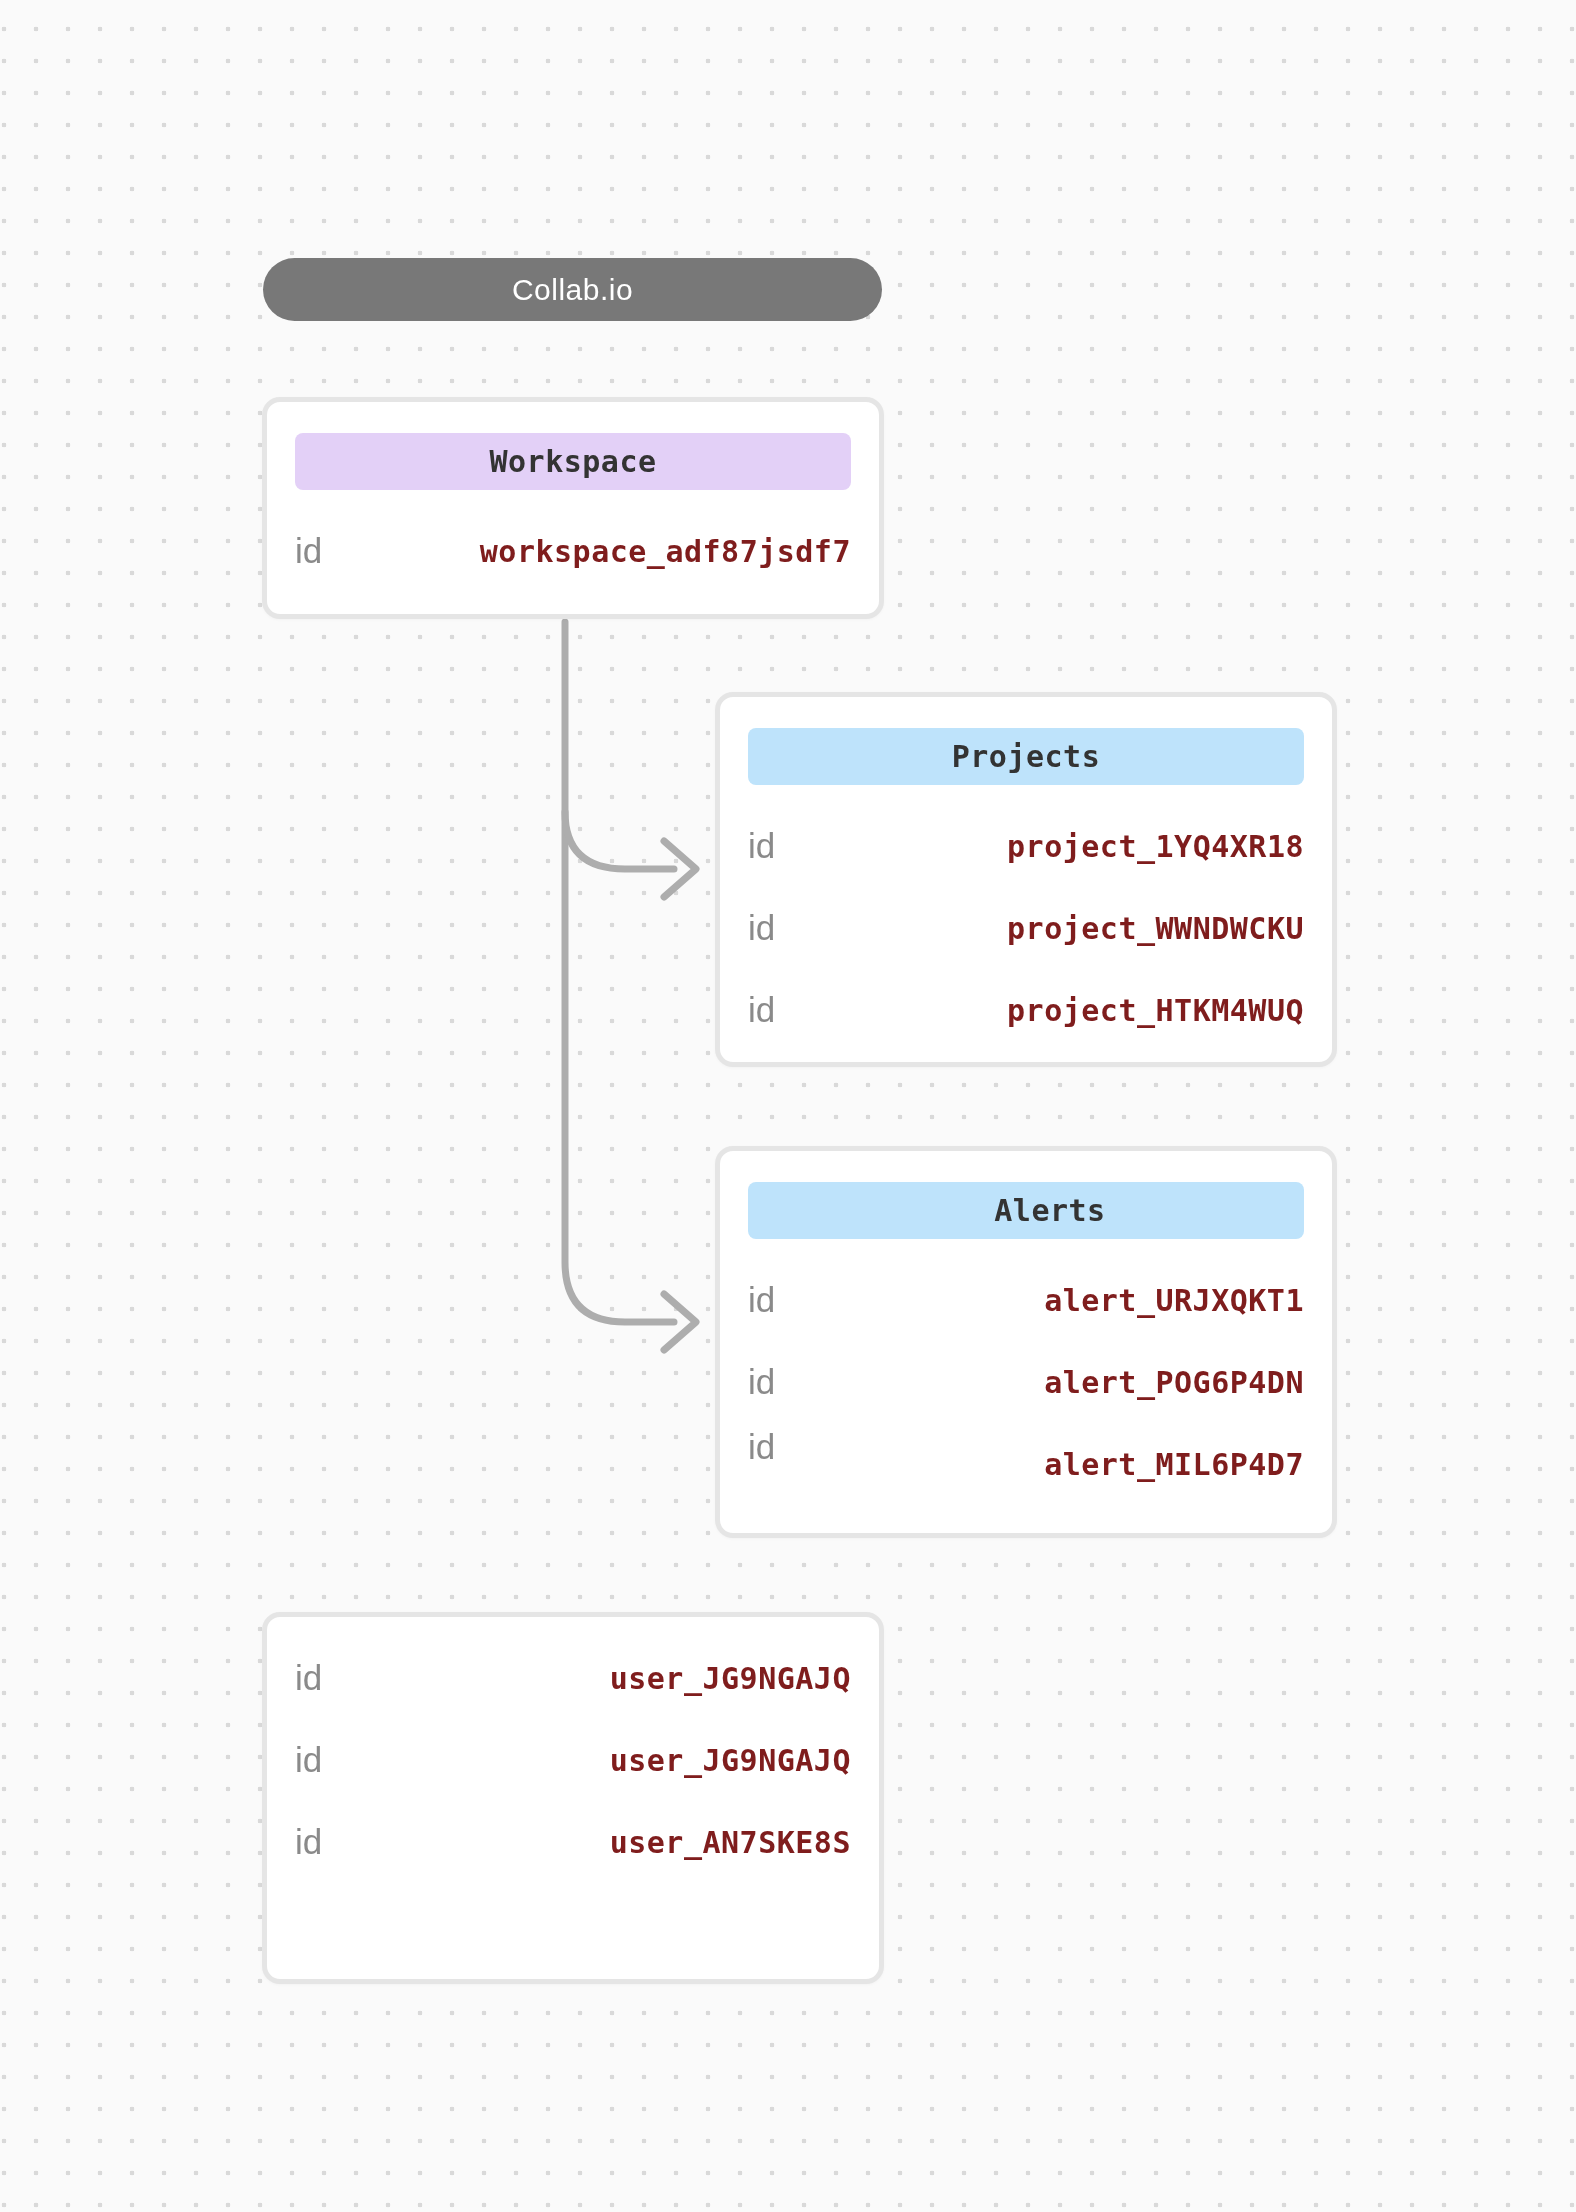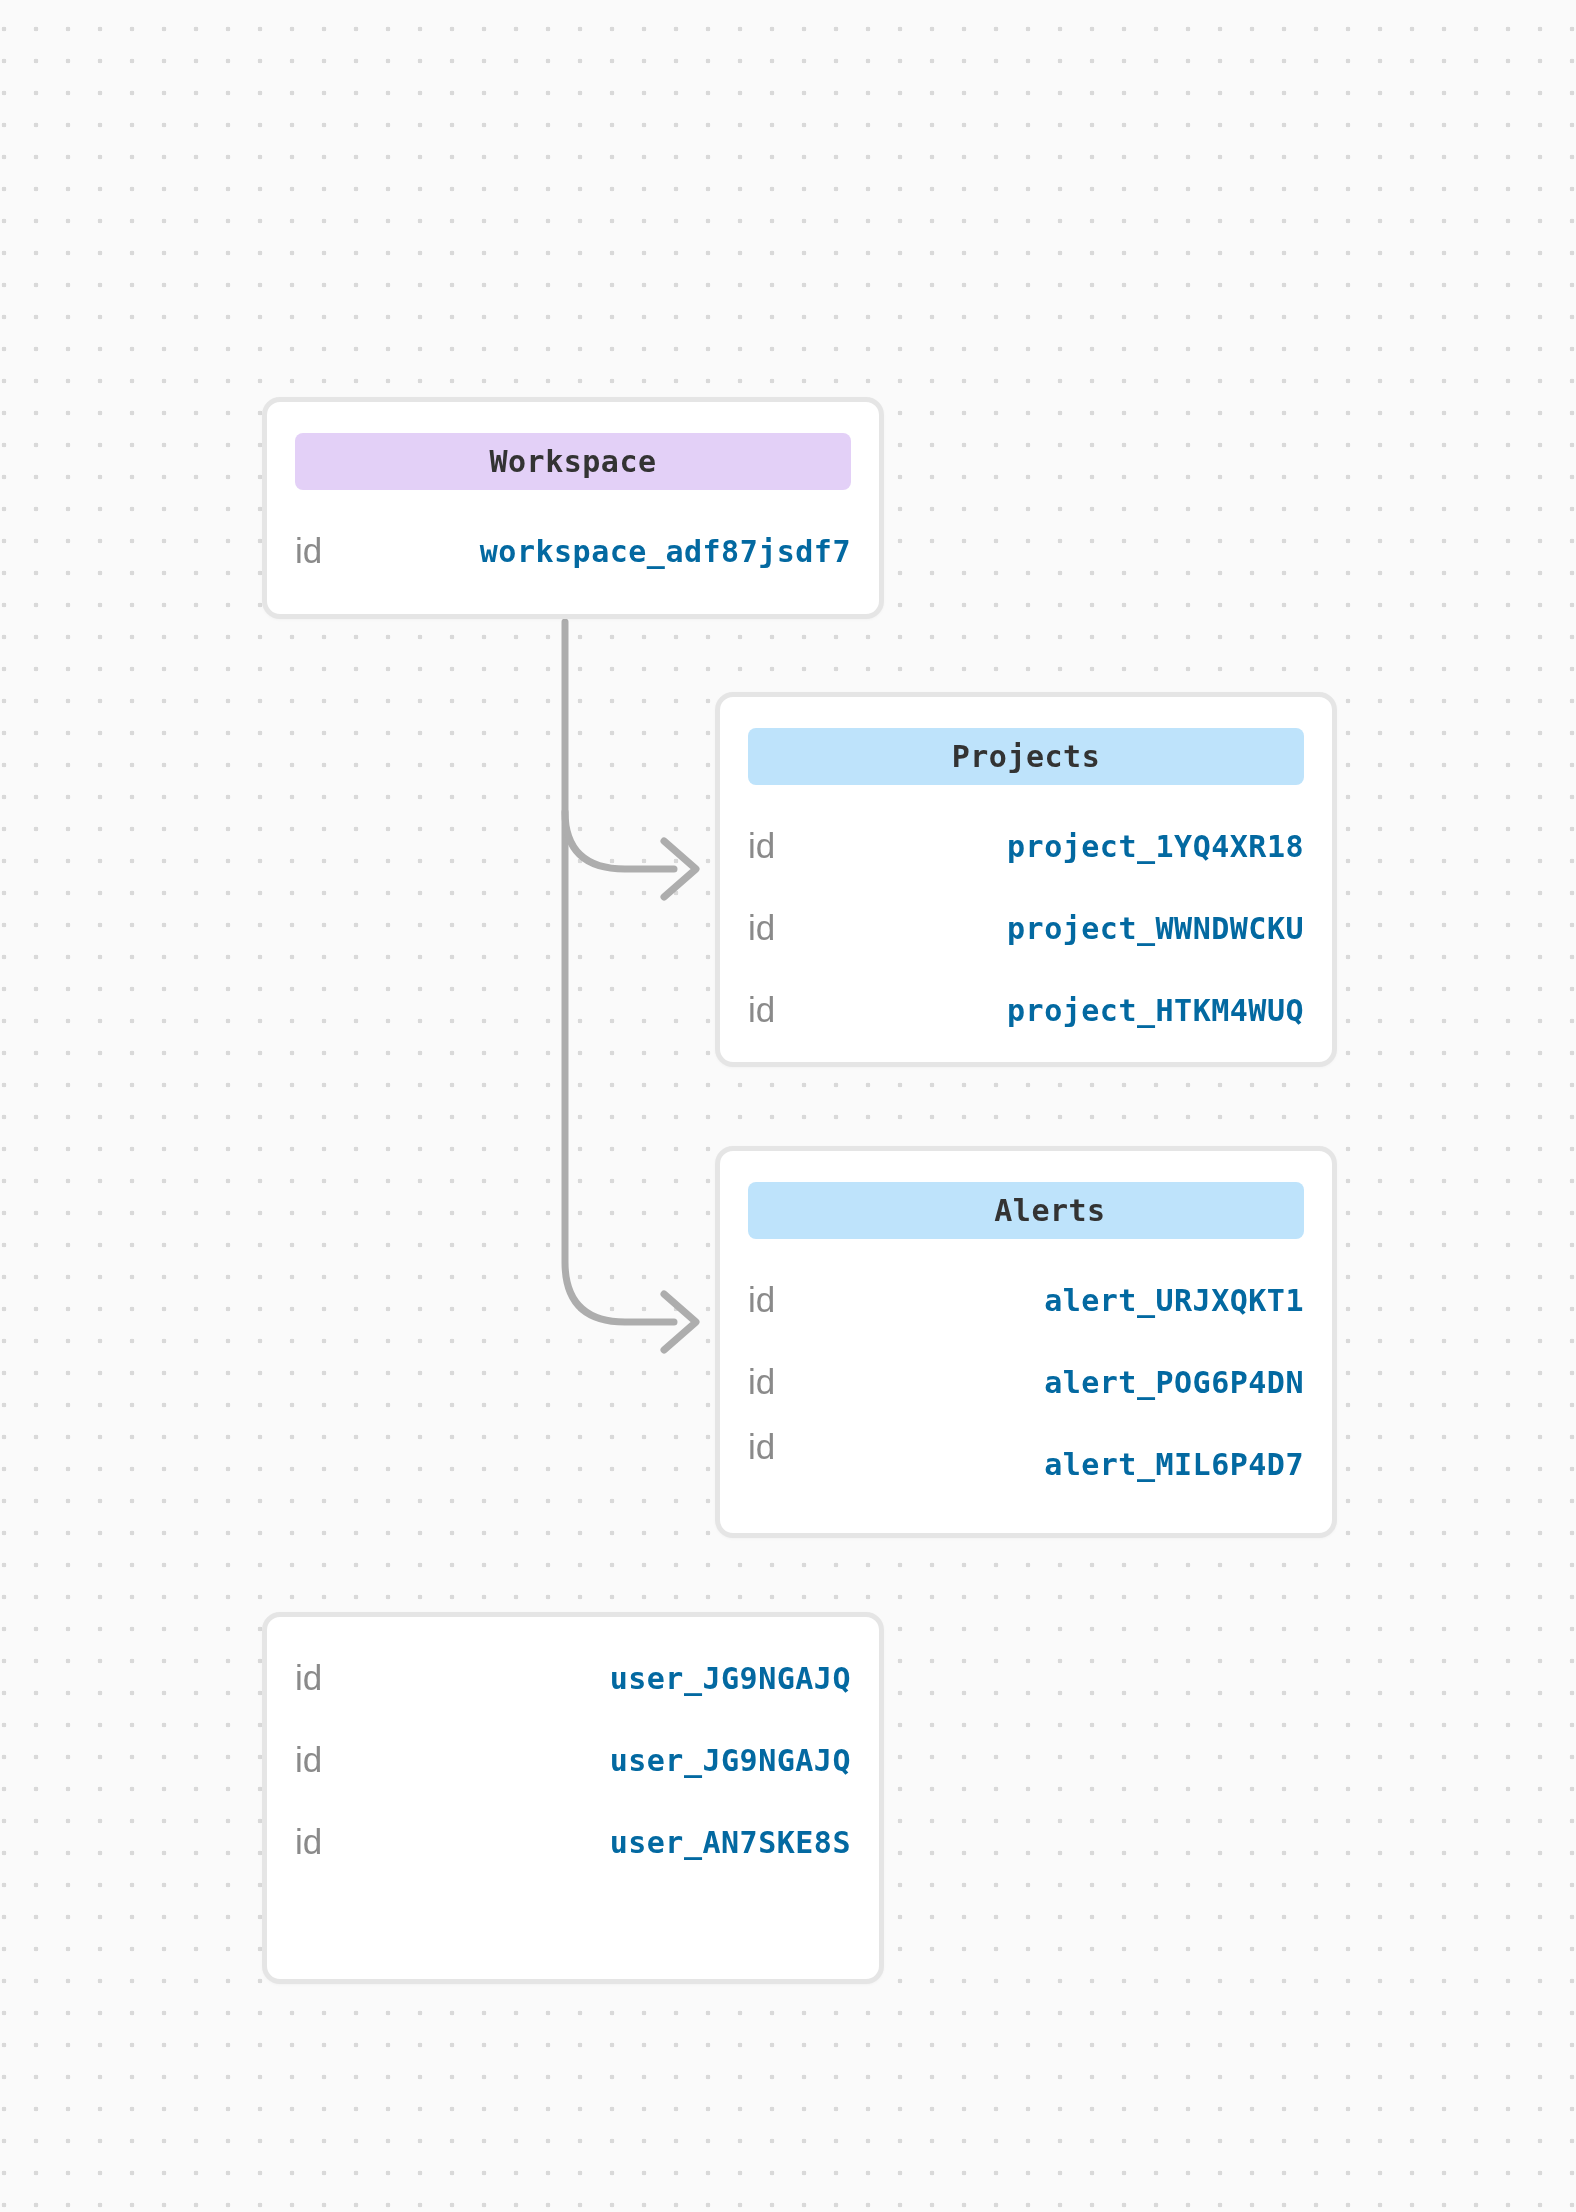--- a/index.html
+++ b/index.html
@@ -79,30 +79,33 @@
     display: flex; align-items: center; justify-content: space-between;
   }
   .row-label {
     font-size: 35px;
     color: #8a8a8a;
   }
   .row-value {
     font-family: "DejaVu Sans Mono", monospace;
     font-size: 30px;
     font-weight: 600;
-    color: #0369a1;
+    color: #7f1d1d;
     letter-spacing: 0.5px;
   }
   .row-offset .row-label { transform: translateY(-17px); }
 </style>
 </head>
 <body>
 
 <div class="canvas">
 
+  <div class="pill" style="background: rgb(120, 120, 120);">
+    <span>Collab.io</span>
+  </div>
 
   <svg class="connectors" viewBox="0 0 1576 2212" xmlns="http://www.w3.org/2000/svg">
     <path class="conn" d="M 565 622 L 565 1262 Q 565 1322 625 1322 L 674 1322" stroke="#adadad"></path>
     <path class="conn" d="M 664 1294 L 696 1322 L 664 1350" stroke="#adadad"></path>
     <path class="conn" d="M 565 812 Q 565 869 625 869 L 674 869" stroke="#adadad"></path>
     <path class="conn" d="M 664 841 L 696 869 L 664 897" stroke="#adadad"></path>
   </svg>
 
   <section class="card card-workspace">
       <div class="card-header" style="background: rgb(227, 208, 247);">Workspace</div>

